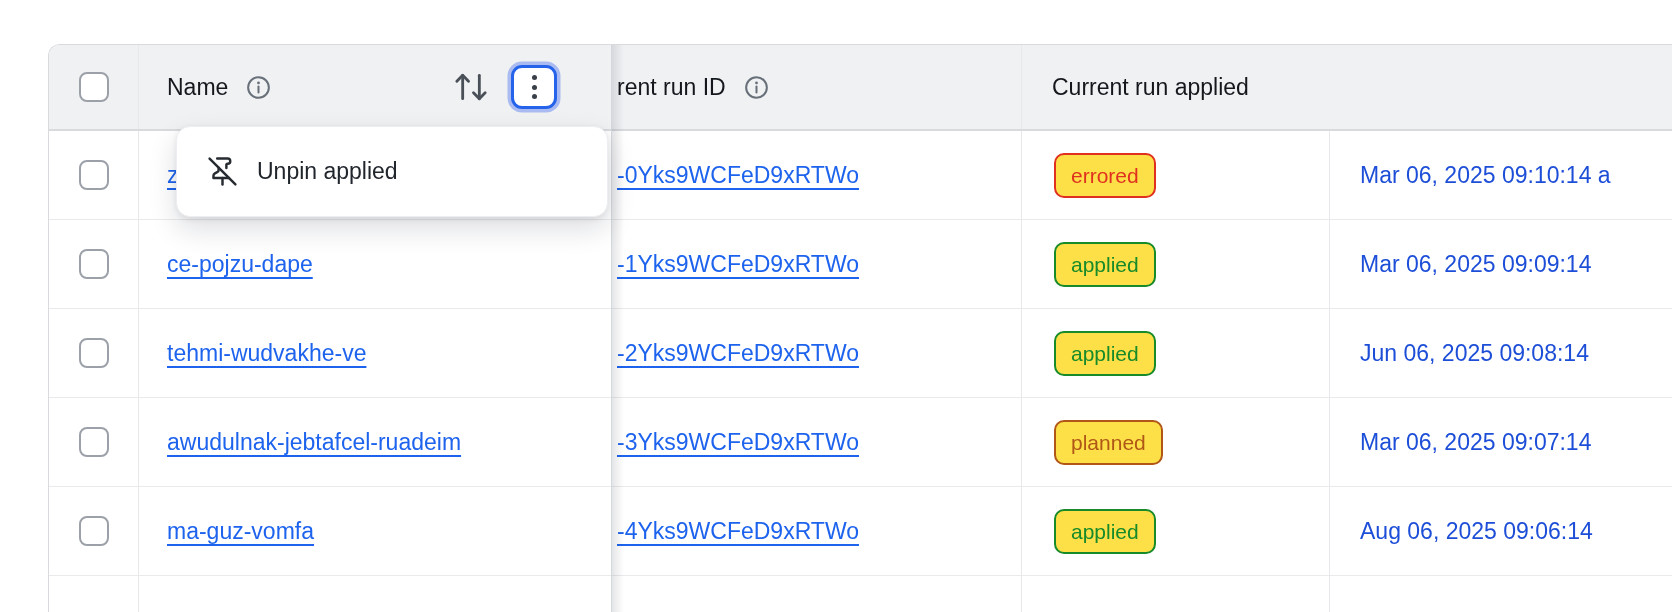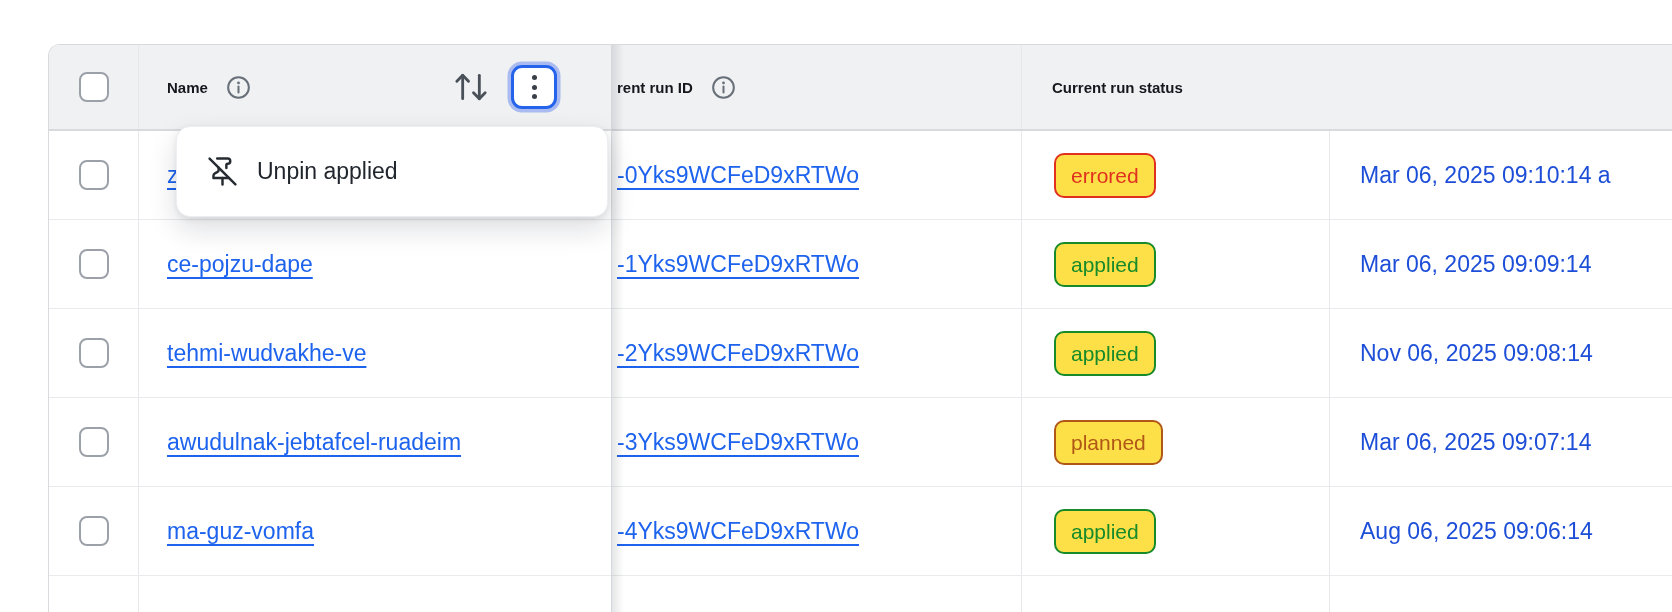--- a/index.html
+++ b/index.html
@@ -14,21 +14,21 @@
   .thead { display:flex; height:86px; background:#f0f1f3; border-bottom:2px solid #d8dade; }
   .col-check { width:90px; flex:0 0 90px; display:flex; align-items:center; justify-content:center;
     border-right:1px solid #e7e8eb; }
   .col-name  { width:472px; flex:0 0 472px; display:flex; align-items:center; padding:0 54px 0 28px; }
   .col-runid { width:411px; flex:0 0 411px; display:flex; align-items:center; padding-left:6px;
     border-right:1px solid #e7e8eb; }
   .col-status{ width:308px; flex:0 0 308px; display:flex; align-items:center; padding-left:32px;
     border-right:1px solid #e7e8eb; }
   .col-applied{ flex:1 1 auto; display:flex; align-items:center; padding-left:30px; }
 
-  .th-label { font-size:15px; font-weight:700; color:#14171c; white-space:nowrap; }
+  .th-label { font-size:23px; font-weight:400; color:#14171c; white-space:nowrap; }
   .info-ic { margin-left:17px; flex:0 0 auto; display:inline-flex; }
   .spacer { flex:1 1 auto; }
 
   .checkbox { width:30px; height:30px; border:2px solid #9ca1a9; border-radius:8px; background:#fff; }
 
   .sort-btn { display:inline-flex; align-items:center; justify-content:center; background:none; border:none;
     padding:0; cursor:pointer; }
   .kebab-btn { margin-left:20px; width:46px; height:44px; background:#fff; border:3px solid var(--focus-color,#2563eb);
     border-radius:11px; box-shadow:0 0 0 3.5px rgba(82,122,237,.45);
     display:inline-flex; flex-direction:column; align-items:center; justify-content:center; gap:4.5px; cursor:pointer; }
@@ -102,21 +102,21 @@
         <svg width="27" height="27" viewBox="0 0 24 24" fill="none" stroke="#68707a" stroke-width="1.8" stroke-linecap="round">
           <circle cx="12" cy="12" r="9.2"></circle>
             <line x1="12" y1="11.2" x2="12" y2="16.4"></line>
           <circle cx="12" cy="7.9" r="1.25" fill="#68707a" stroke="none"></circle>
         </svg>
       </span>
     </div>
 
 
     <div class="col-applied">
-      <span class="th-label">Current run status</span>
+      <span class="th-label">Current run applied</span>
     </div>
   </div>
 
   <div class="trow">
     <div class="col-check">
         <div class="checkbox"></div>
       </div>
     <div class="col-name">
         <a class="link" href="#">z</a>
       </div>
@@ -156,21 +156,21 @@
     <div class="col-name">
         <a class="link" href="#">tehmi-wudvakhe-ve</a>
       </div>
     <div class="col-runid">
         <a class="link" href="#">-2Yks9WCFeD9xRTWo</a>
       </div>
     <div class="col-status">
         <span class="badge" style="color: rgb(23, 138, 41); border-color: rgb(23, 138, 41);">applied</span>
       </div>
     <div class="col-applied">
-        <span class="cell-text">Nov 06, 2025 09:08:14</span>
+        <span class="cell-text">Jun 06, 2025 09:08:14</span>
       </div>
   </div>
 
   <div class="trow">
     <div class="col-check">
         <div class="checkbox"></div>
       </div>
     <div class="col-name">
         <a class="link" href="#">awudulnak-jebtafcel-ruadeim</a>
       </div>

